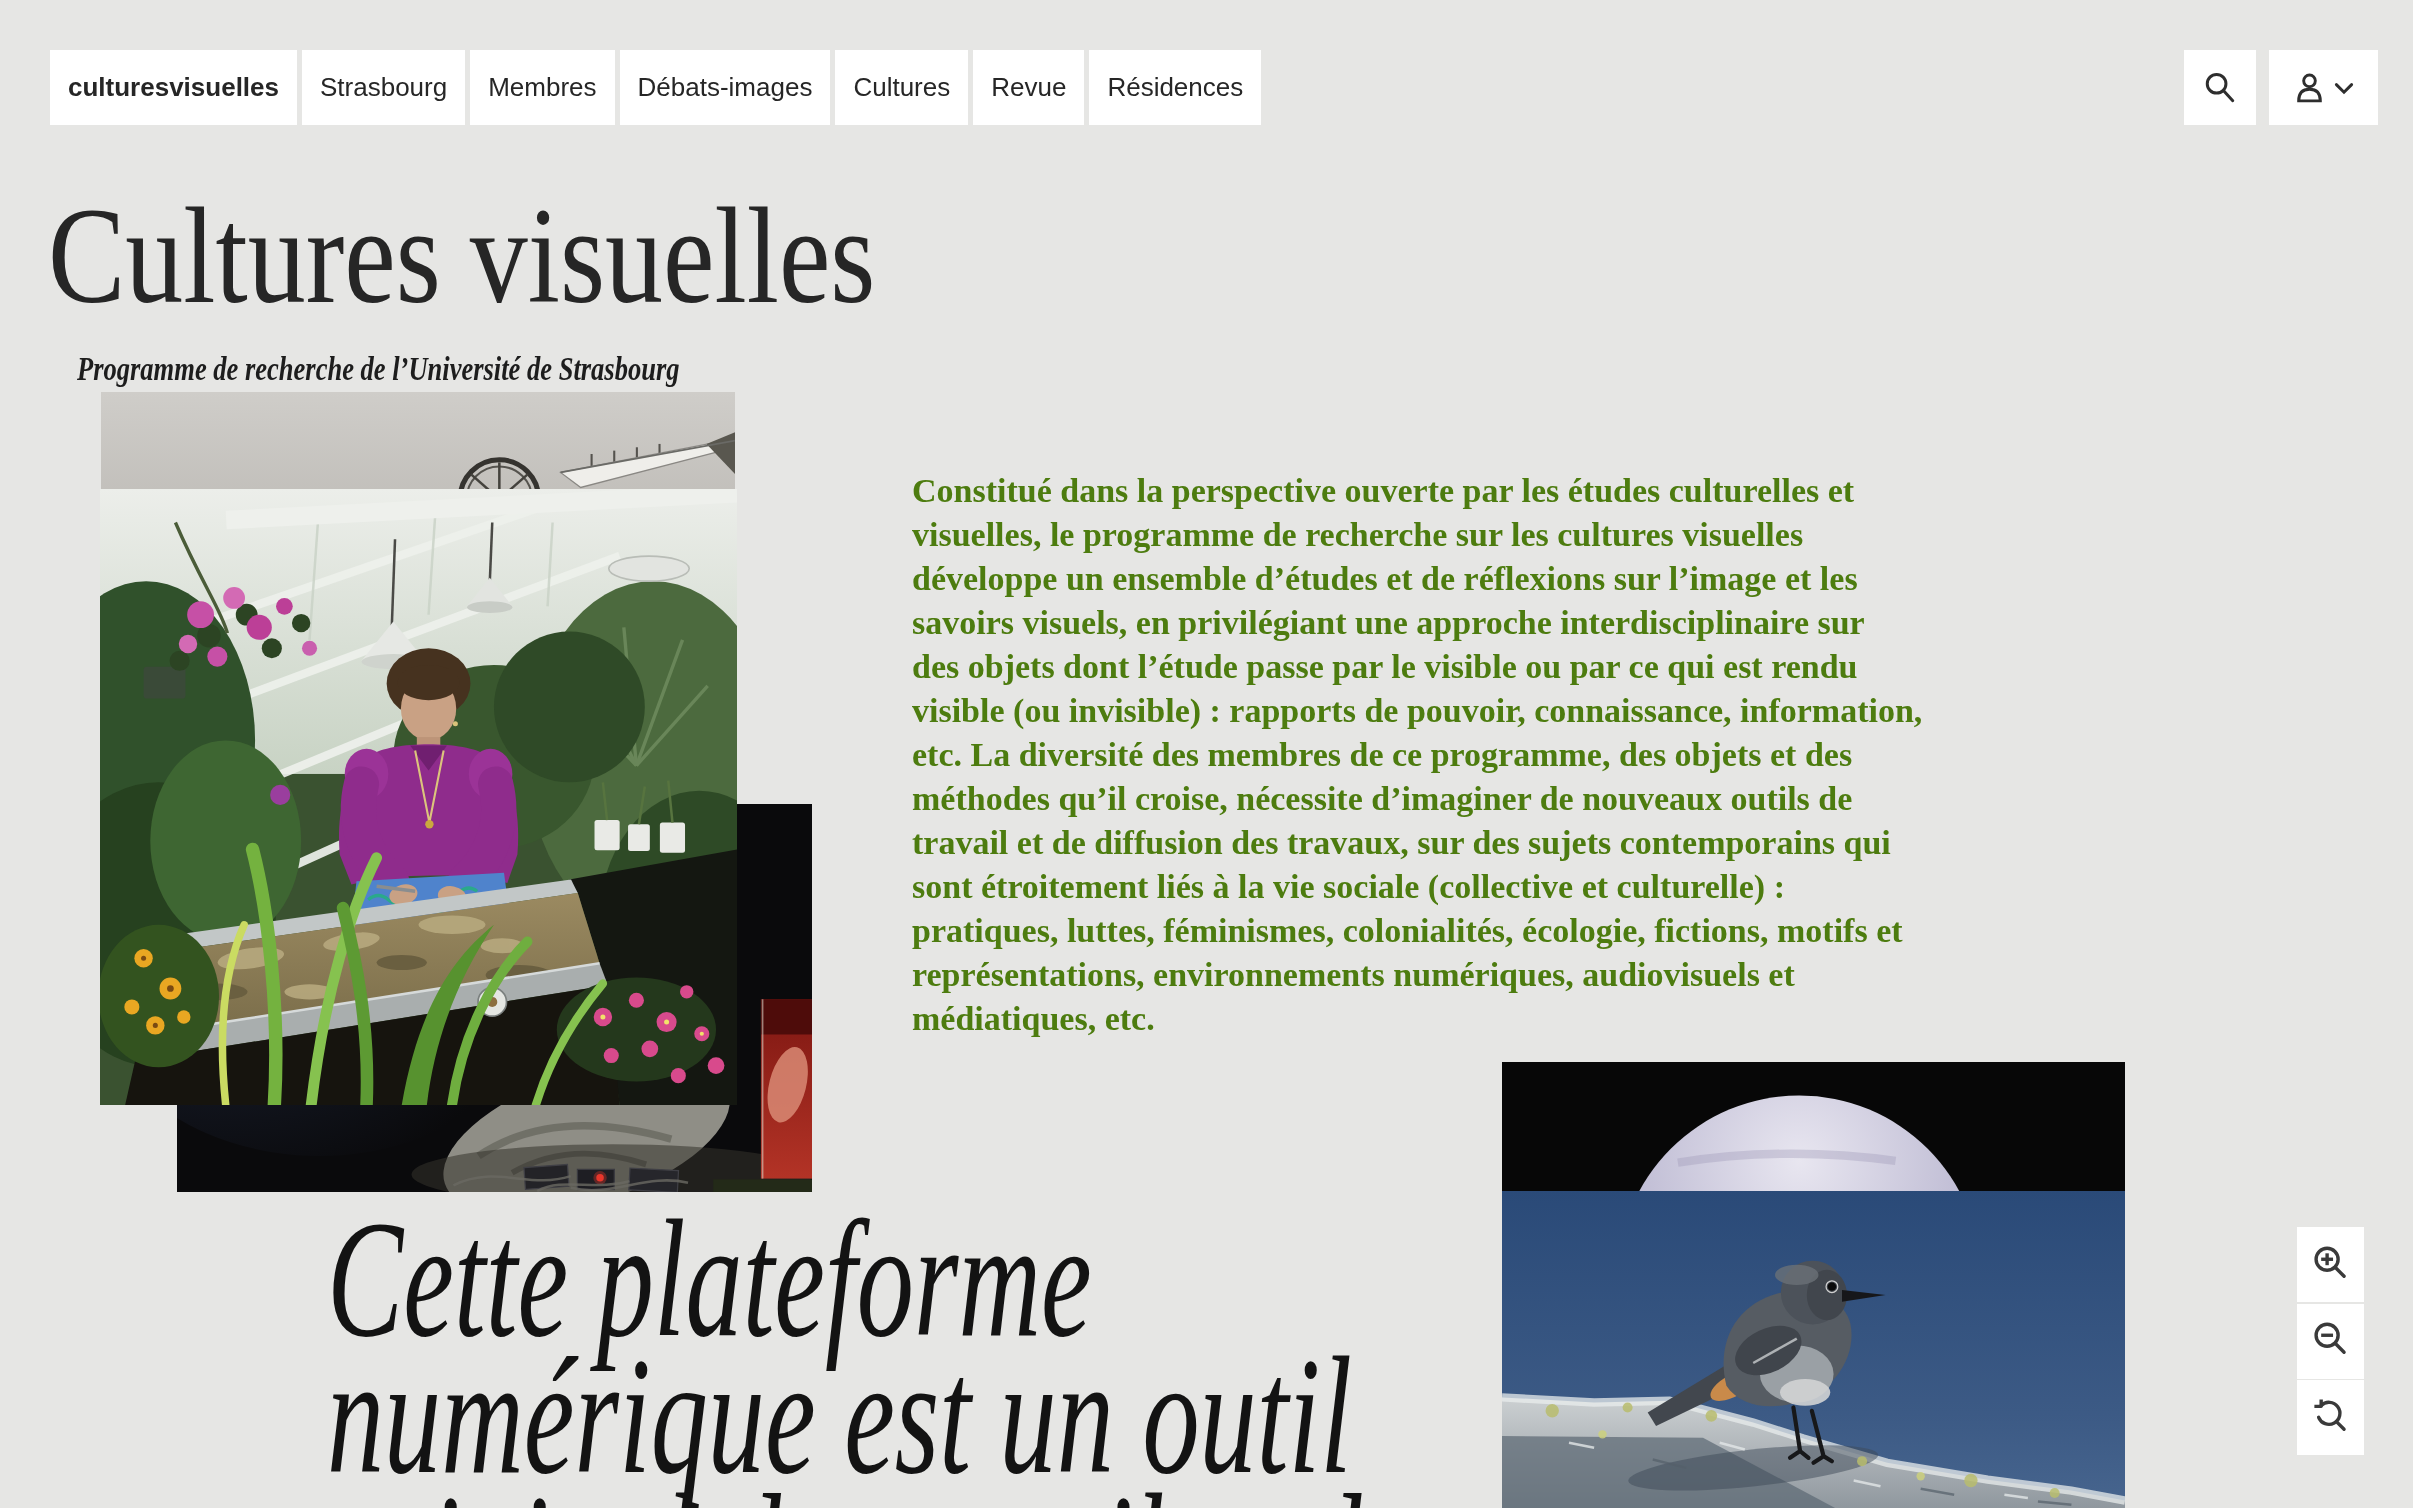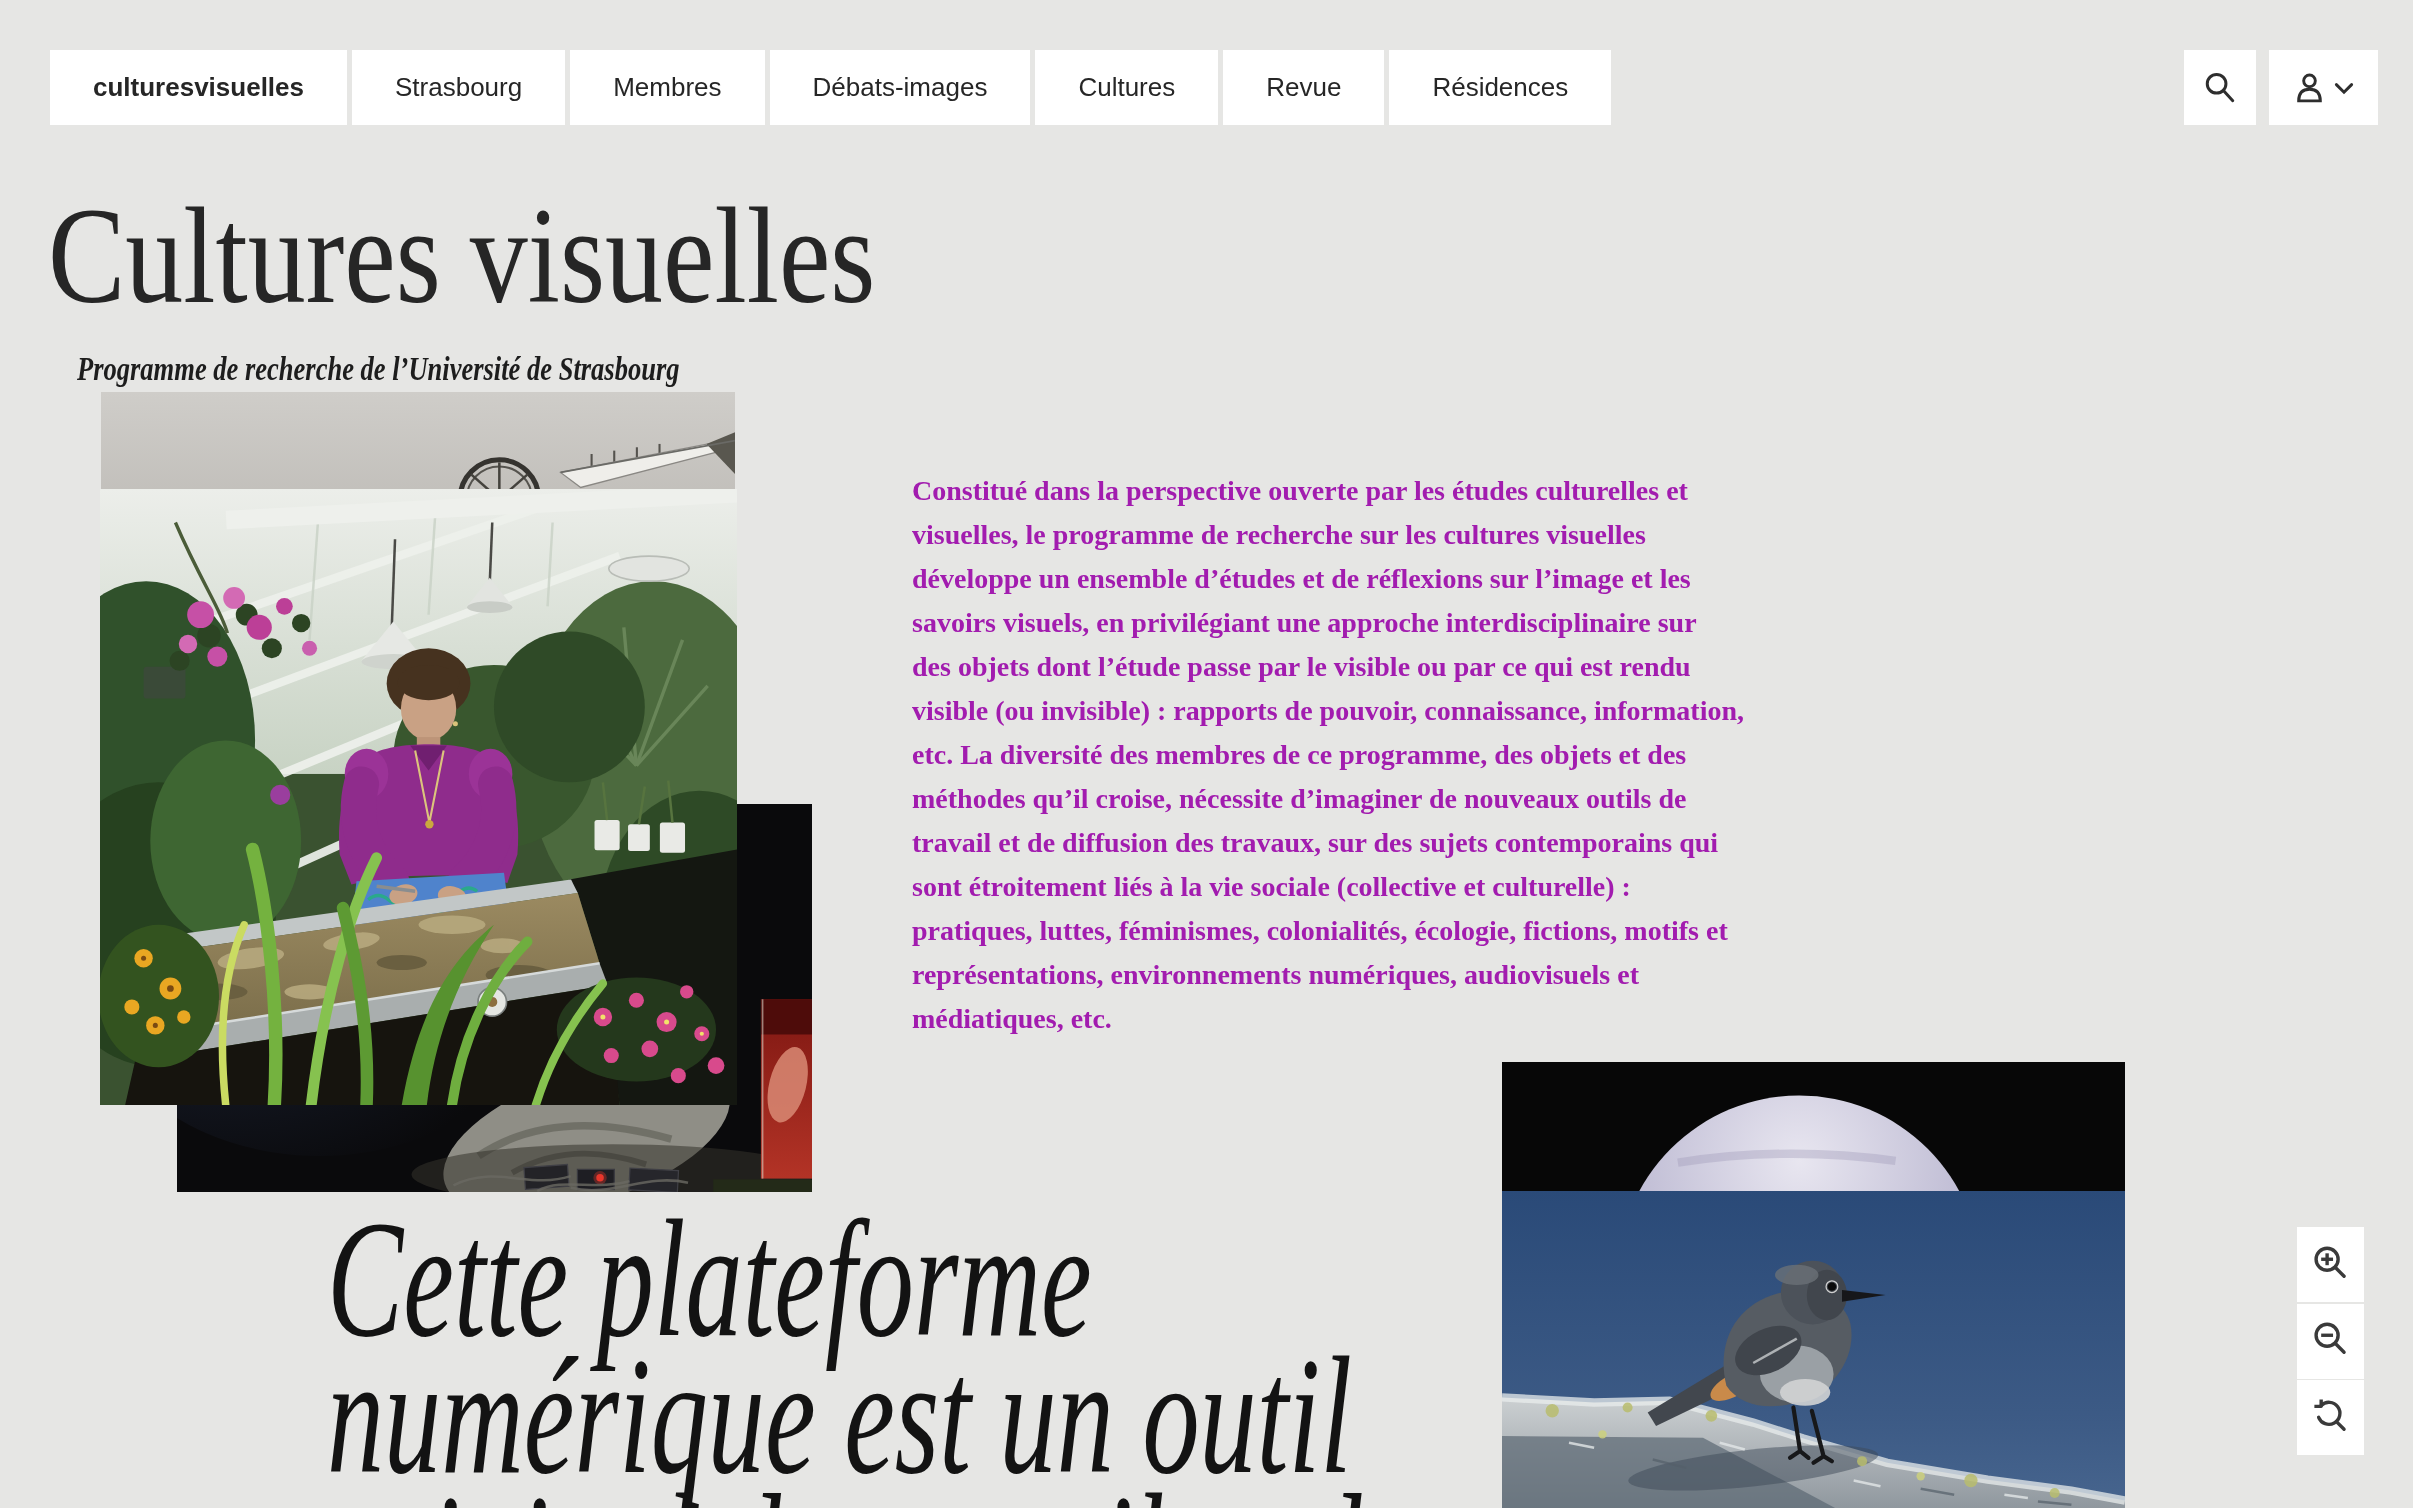--- a/index.html
+++ b/index.html
@@ -5,43 +5,43 @@
   html,body{margin:0;padding:0;}
   body{
     width:2413px;height:1508px;position:relative;overflow:hidden;
     background:#e6e6e4;font-family:"Liberation Sans",sans-serif;
   }
   *{box-sizing:border-box;}
 
   
   .nav{position:absolute;left:50px;top:50px;height:75px;display:flex;gap:5px;}
   .tile{background:#ffffff;display:flex;align-items:center;justify-content:center;
-        color:#262626;font-size:26px;padding:0 43px;white-space:nowrap;cursor:pointer;}
+        color:#262626;font-size:26px;padding:0 18px;white-space:nowrap;cursor:pointer;}
   .tile.brand{font-weight:700;}
   .nav-right{position:absolute;right:35px;top:50px;height:75px;display:flex;gap:13.4px;}
   .icon-tile{background:#fff;display:flex;align-items:center;justify-content:center;cursor:pointer;}
   .icon-tile.search{width:72px;}
   .icon-tile.account{width:109px;gap:6.7px;}
   .icon-tile svg{display:block;}
 
   
   .page-title{
     position:absolute;left:48px;top:187px;margin:0;
     font-family:"Liberation Serif",serif;font-weight:400;color:#262626;
     font-size:138px;line-height:1;transform:scaleX(.84);transform-origin:0 0;white-space:pre;}
   .page-subtitle{
     position:absolute;left:77px;top:350px;margin:0;
     font-family:"Liberation Serif",serif;font-style:italic;font-weight:700;color:#1d1d1d;
     font-size:34px;line-height:1.1;transform:scaleX(.78);transform-origin:0 0;white-space:pre;}
 
   
   .intro{
     position:absolute;left:912px;top:469px;width:1257px;margin:0;
-    font-family:"Liberation Serif",serif;font-weight:700;color:#a21caf;
-    font-size:28px;line-height:44px;white-space:pre;}
+    font-family:"Liberation Serif",serif;font-weight:700;color:#4d7c0f;
+    font-size:34px;line-height:44px;white-space:pre;}
 
   
   .quote{
     position:absolute;left:327px;top:1210px;margin:0;width:2011px;
     font-family:"Liberation Serif",serif;font-style:italic;font-weight:400;color:#131313;
     font-size:168px;line-height:137px;transform:scaleX(.68);transform-origin:0 0;white-space:pre;}
 
   
   .photo{position:absolute;overflow:hidden;}
   .photo svg{display:block;width:100%;height:100%;}

